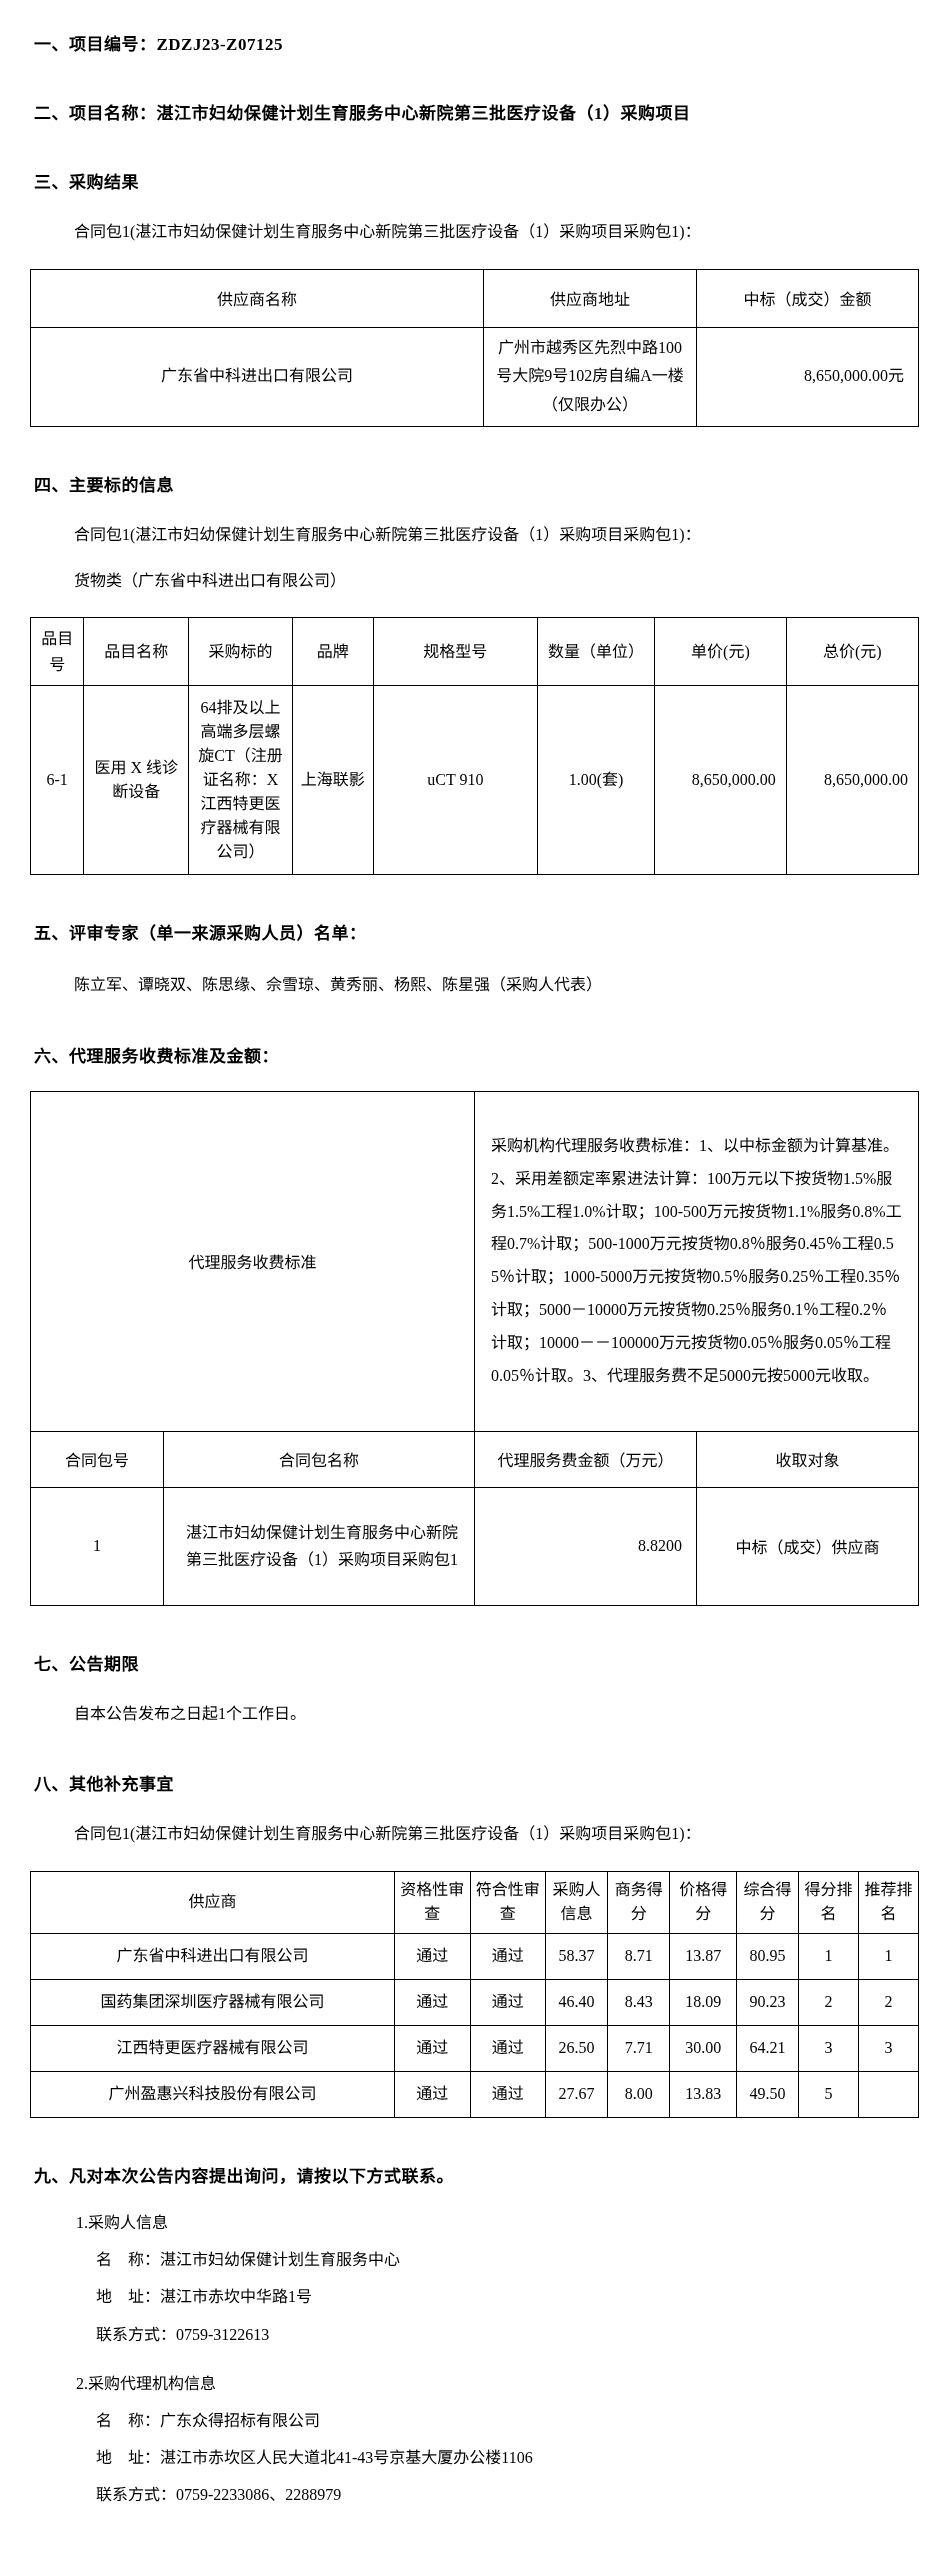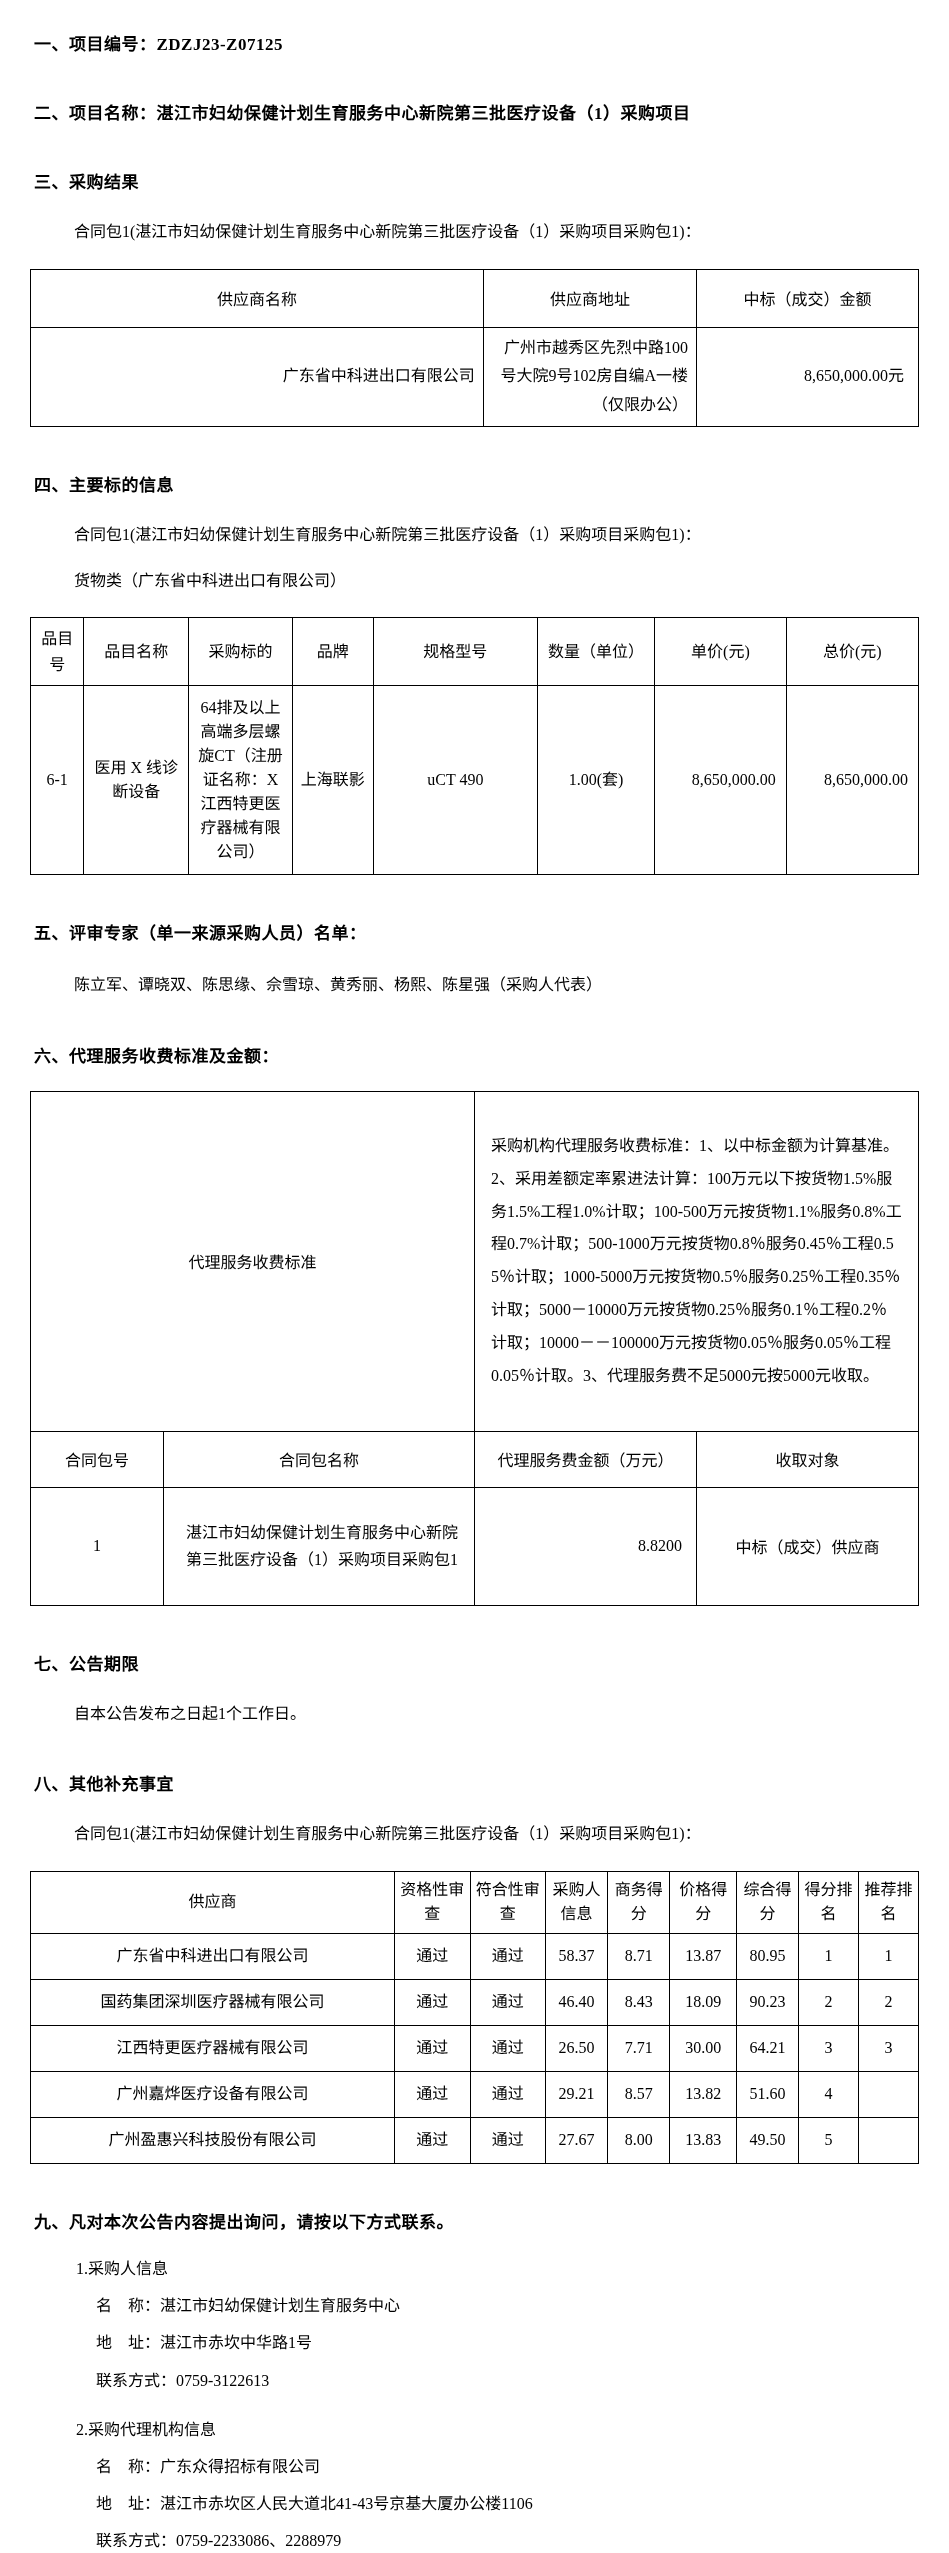--- a/index.html
+++ b/index.html
@@ -36,21 +36,21 @@
     font-size: 16px;
     text-align: center;
     vertical-align: middle;
     padding: 6px 8px;
     word-break: break-all;
   }
   th { font-weight: normal; }
 
   
   .t1 th { height: 58px; }
-  .t1 td { height: 98px; line-height: 1.8; text-align: right; }
+  .t1 td { height: 98px; line-height: 1.8; }
   .t1 .amount { text-align: right; padding-right: 14px; }
 
   
   .t2 th { height: 68px; line-height: 1.6; }
   .t2 td { line-height: 1.5; padding: 10px 6px; }
   .t2 .num { text-align: right; padding-right: 10px; }
 
   
   .fee .std-label { height: 340px; }
   .fee .std-text {
@@ -129,21 +129,21 @@
         <th>规格型号</th>
         <th>数量（单位）</th>
         <th>单价(元)</th>
         <th>总价(元)</th>
       </tr>
       <tr>
         <td>6-1</td>
         <td>医用 X 线诊断设备</td>
         <td>64排及以上高端多层螺旋CT（注册证名称：X 江西特更医疗器械有限公司）</td>
         <td>上海联影</td>
-        <td>uCT 490</td>
+        <td>uCT 910</td>
         <td>1.00(套)</td>
         <td class="num">8,650,000.00</td>
         <td class="num">8,650,000.00</td>
       </tr>
     </tbody>
       </table>
 
     <div class="sec-heading">五、评审专家（单一来源采购人员）名单：</div>
     <div class="expert-line">陈立军、谭晓双、陈思缘、佘雪琼、黄秀丽、杨熙、陈星强（采购人代表）</div>
 
@@ -233,31 +233,20 @@
         <td>通过</td>
         <td>通过</td>
         <td>26.50</td>
         <td>7.71</td>
         <td>30.00</td>
         <td>64.21</td>
         <td>3</td>
         <td>3</td>
       </tr>
       <tr>
-        <td>广州嘉烨医疗设备有限公司</td>
-        <td>通过</td>
-        <td>通过</td>
-        <td>29.21</td>
-        <td>8.57</td>
-        <td>13.82</td>
-        <td>51.60</td>
-        <td>4</td>
-        <td></td>
-      </tr>
-      <tr>
         <td>广州盈惠兴科技股份有限公司</td>
         <td>通过</td>
         <td>通过</td>
         <td>27.67</td>
         <td>8.00</td>
         <td>13.83</td>
         <td>49.50</td>
         <td>5</td>
         <td></td>
       </tr>

